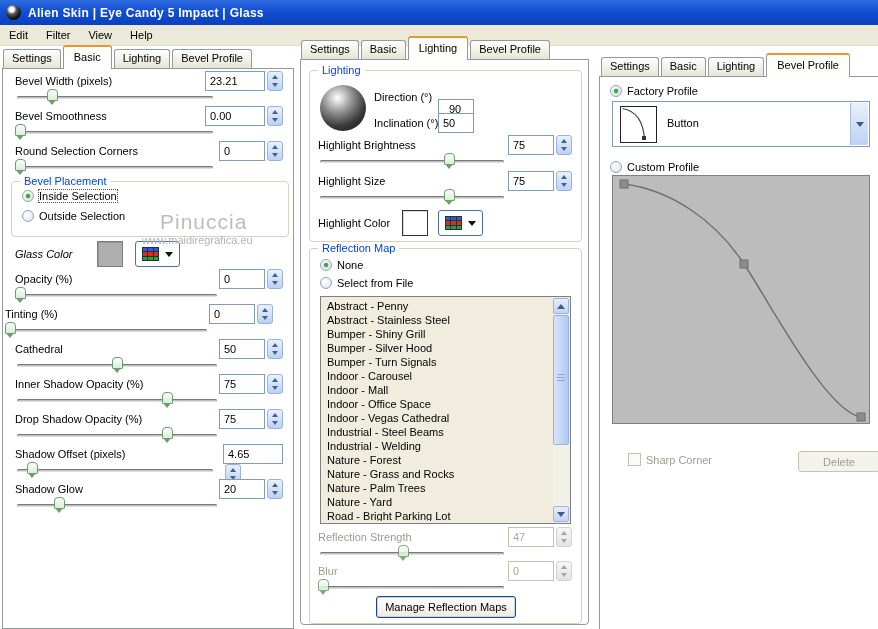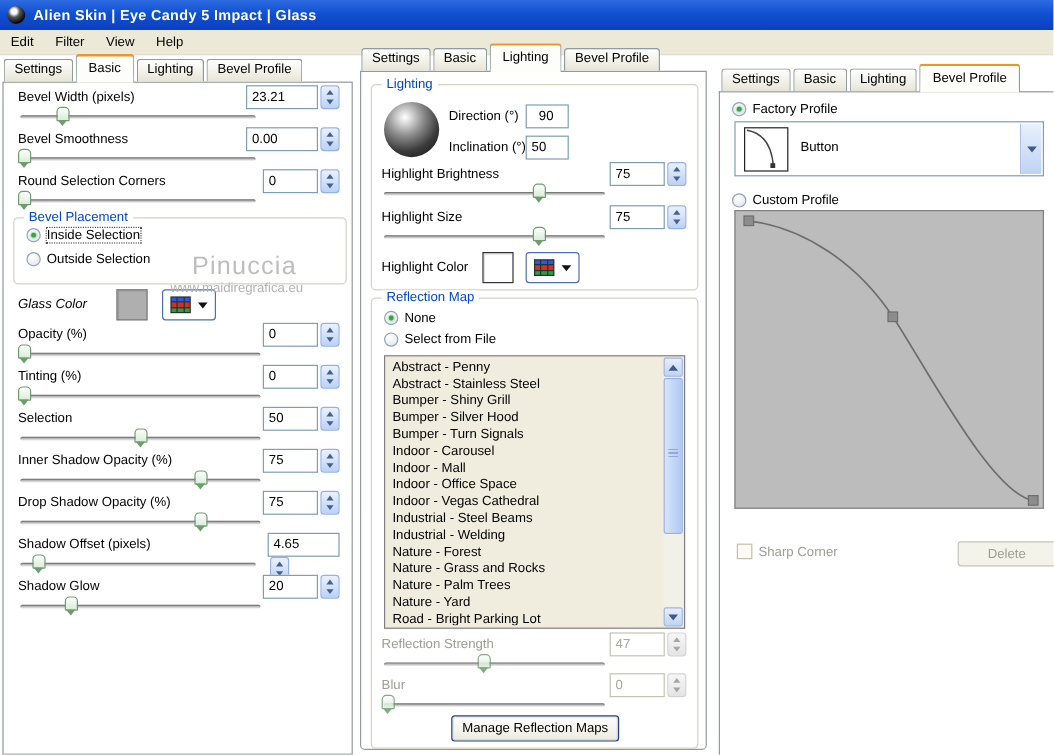--- a/index.html
+++ b/index.html
@@ -215,36 +215,36 @@
       <div class="btns">
           <i class="au"></i>
           <i class="ad"></i>
         </div>
     </div>
     <div class="track" style="width:200px;">
       <div class="thumb" style="left:-2px;"></div>
     </div>
   </div>
 
-  <div class="srow" style="left:10px;top:239px;width:274px;">
+  <div class="srow" style="left:0;top:239px;width:274px;">
     <div class="slabel">Tinting (%)</div>
     <div class="spin narrow" style="right:4px;">
       <div class="val">0</div>
       <div class="btns">
           <i class="au"></i>
           <i class="ad"></i>
         </div>
     </div>
     <div class="track" style="width:200px;">
       <div class="thumb" style="left:-2px;"></div>
     </div>
   </div>
 
   <div class="srow" style="left:10px;top:274px;width:274px;">
-    <div class="slabel">Selection</div>
+    <div class="slabel">Cathedral</div>
     <div class="spin narrow" style="right:4px;">
       <div class="val">50</div>
       <div class="btns">
           <i class="au"></i>
           <i class="ad"></i>
         </div>
     </div>
     <div class="track" style="width:200px;">
       <div class="thumb" style="left:calc(50% - 5px);"></div>
     </div>
@@ -316,21 +316,21 @@
   <div class="tab sel">Lighting</div>
   <div class="tab">Bevel Profile</div>
 </div>
 
 <div class="page" style="left:300px;top:59px;width:289px;height:566px;border-radius:0 0 4px 4px;">
 
   <div class="group" style="left:8px;top:10px;width:271px;height:170px;">
     <div class="gtitle">Lighting</div>
     <div class="sphere" style="left:10px;top:14px;"></div>
     <span style="position:absolute;left:64px;top:20px;">Direction (°)</span>
-    <span class="tfield" style="left:128px;top:16px;width:36px;padding-left:10px;">90</span>
+    <span class="tfield" style="left:128px;top:28px;width:36px;padding-left:10px;">90</span>
     <span style="position:absolute;left:64px;top:46px;">Inclination (°)</span>
     <span class="tfield" style="left:128px;top:42px;width:36px;">50</span>
 
     <div class="srow" style="left:6px;top:68px;width:258px;">
       <div class="slabel">Highlight Brightness</div>
       <div class="spin narrow" style="right:2px;">
         <div class="val">75</div>
         <div class="btns">
             <i class="au"></i>
             <i class="ad"></i>
@@ -484,19 +484,19 @@
   <div class="curvebox" style="left:12px;top:98px;width:258px;height:249px;">
     <svg width="256" height="247" viewBox="0 0 256 247">
       <path d="M11,8 C58,14 102,44 131,88 S214,236 248,241" fill="none" stroke="#6E6E6E" stroke-width="1.4"></path>
       <rect x="7" y="4" width="8" height="8" fill="#8C8C8C" stroke="#6E6E6E"></rect>
       <rect x="127" y="84" width="8" height="8" fill="#8C8C8C" stroke="#6E6E6E"></rect>
       <rect x="244" y="237" width="8" height="8" fill="#8C8C8C" stroke="#6E6E6E"></rect>
     </svg>
   </div>
 
 
-  <div class="radio-row" style="left:14px;top:376px;color:#9D9D93;text-align:right;">
+  <div class="radio-row" style="left:28px;top:376px;color:#9D9D93;text-align:right;">
     <span class="cb"></span>
     <span>Sharp Corner</span>
   </div>
 
   <div class="btn-disabled" style="left:186px;top:374px;width:82px;height:21px;">Delete</div>
 </div>
 
 </body></html>

